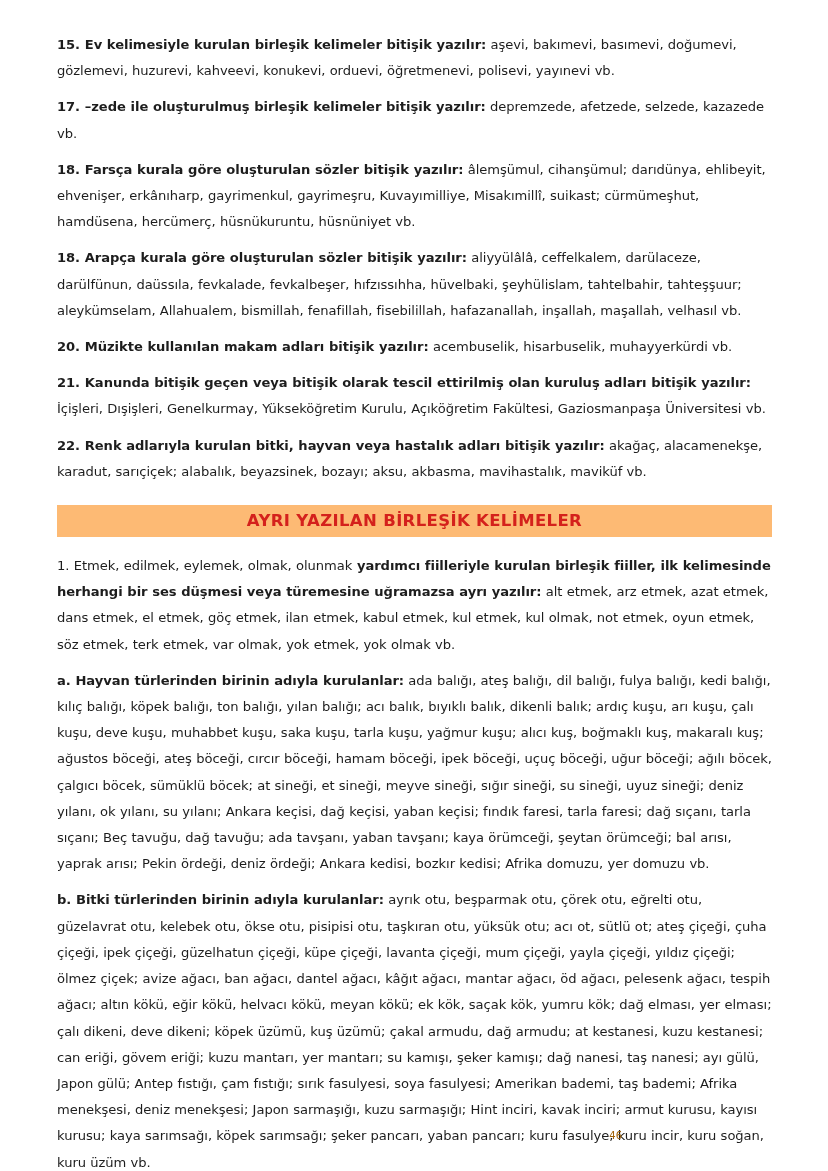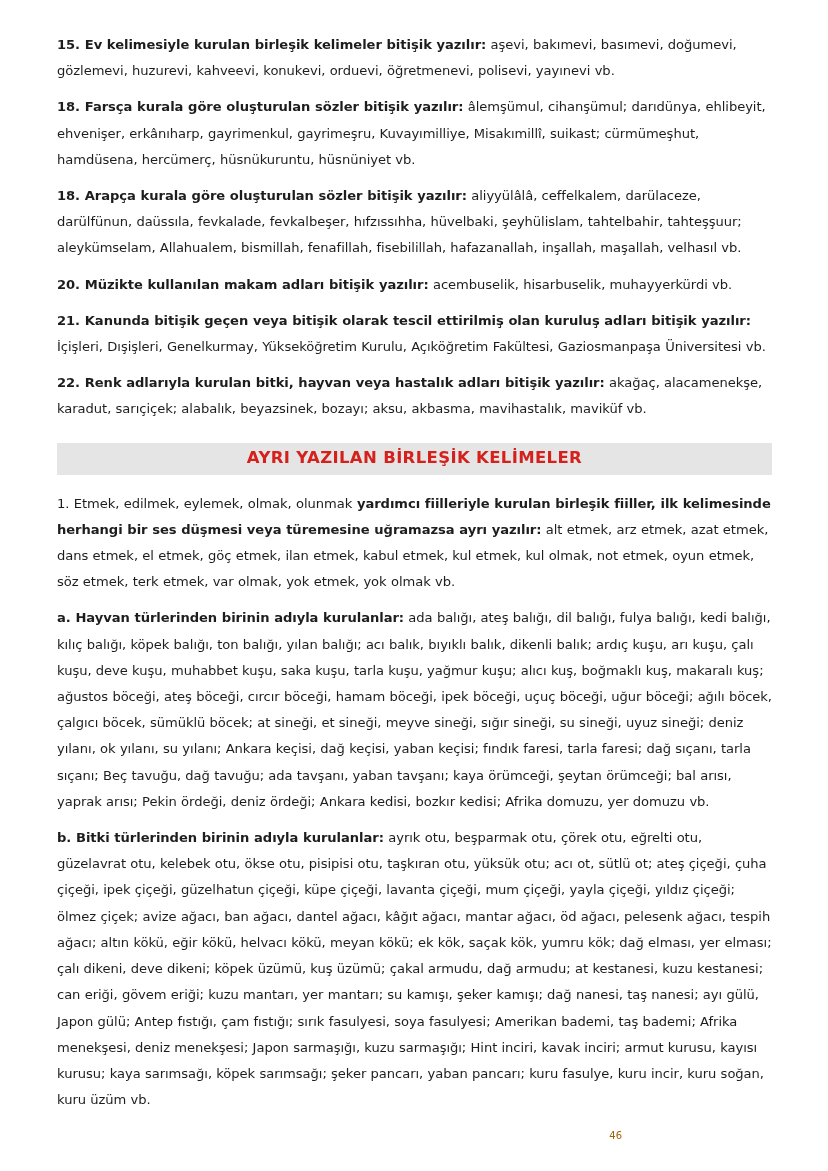--- a/index.html
+++ b/index.html
@@ -57,21 +57,21 @@
     text-decoration: underline;
     text-underline-offset: 1px;
   }
   .warn-colon {
     color: #1d1d1d;
     font-weight: 700;
   }
 
   
   .banner {
-    background: #e5e5e5;
+    background: #fdba74;
     height: 32px;
     margin: 18px 0 16px 0;
     display: flex;
     align-items: center;
     justify-content: center;
     width: 715px;
   }
   .banner-title {
     color: #d4211c;
     font-weight: 700;
@@ -95,20 +95,23 @@
 <body>
 
 <div class="page">
   <div class="content">
 
     <p class="rule">
       <span class="lead">15. Ev kelimesiyle kurulan birleşik kelimeler bitişik yazılır:</span><span class="examples"> aşevi, bakımevi, basımevi, doğumevi, gözlemevi, huzurevi, kahveevi, konukevi, orduevi, öğretmenevi, polisevi, yayınevi vb.</span>
     </p>
 
 
+    <p class="rule">
+      <span class="lead">17. –zede ile oluşturulmuş birleşik kelimeler bitişik yazılır:</span><span class="examples"> depremzede, afetzede, selzede, kazazede vb.</span>
+    </p>
 
     <p class="rule">
       <span class="lead">18. Farsça kurala göre oluşturulan sözler bitişik yazılır:</span><span class="examples"> âlemşümul, cihanşümul; darıdünya, ehlibeyit, ehvenişer, erkânıharp, gayrimenkul, gayrimeşru, Kuvayımilliye, Misakımillî, suikast; cürmümeşhut, hamdüsena, hercümerç, hüsnükuruntu, hüsnüniyet vb.</span>
     </p>
 
     <p class="rule">
       <span class="lead">18. Arapça kurala göre oluşturulan sözler bitişik yazılır:</span><span class="examples"> aliyyülâlâ, ceffelkalem, darülaceze, darülfünun, daüssıla, fevkalade, fevkalbeşer, hıfzıssıhha, hüvelbaki, şeyhülislam, tahtelbahir, tahteşşuur; aleykümselam, Allahualem, bismillah, fenafillah, fisebilillah, hafazanallah, inşallah, maşallah, velhasıl vb.</span>
     </p>
 
     <p class="rule">

